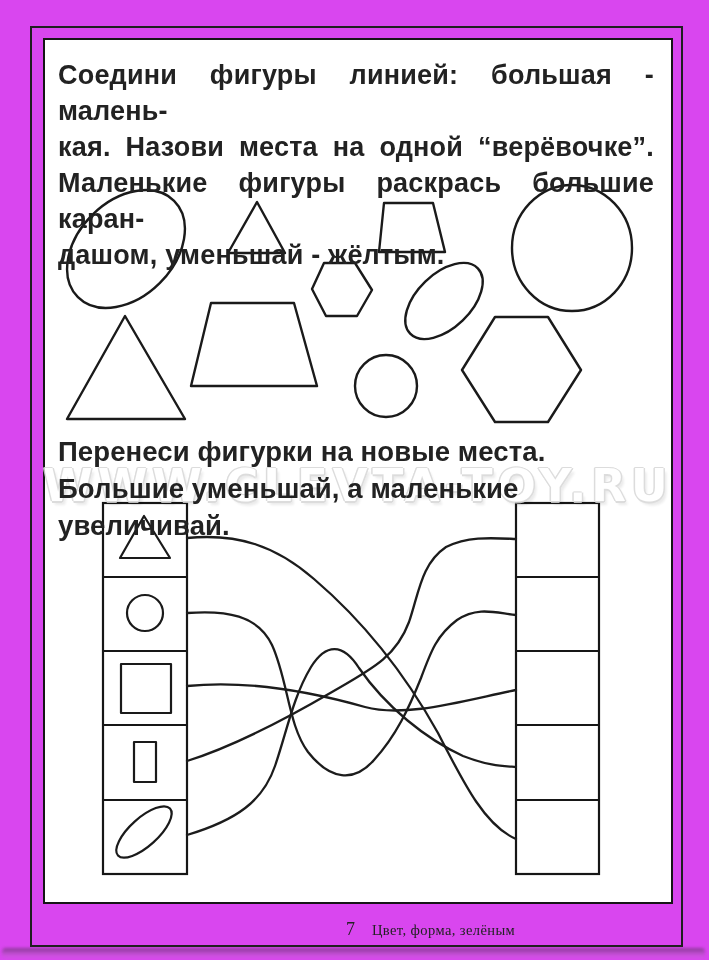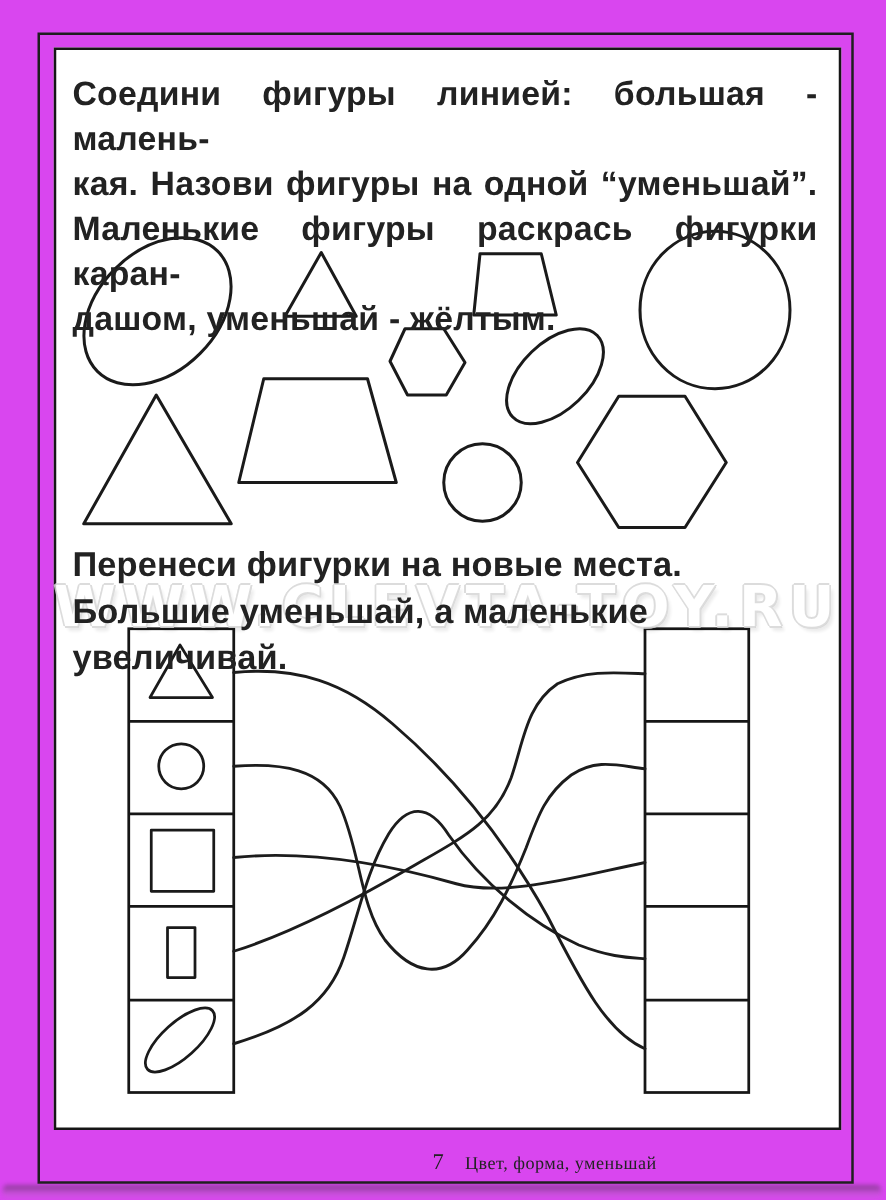--- a/index.html
+++ b/index.html
@@ -48,22 +48,22 @@
 </head>
 <body>
 
 <div class="page">
 
   <div class="outer-frame"></div>
   <div class="inner-frame"></div>
 
   <div class="task-text task1">
     <div class="jline">Соедини фигуры линией: большая - малень-</div>
-    <div class="jline">кая. Назови фигуры на одной “уменьшай”.</div>
-    <div class="jline">Маленькие фигуры раскрась фигурки каран-</div>
+    <div class="jline">кая. Назови места на одной “верёвочке”.</div>
+    <div class="jline">Маленькие фигуры раскрась большие каран-</div>
     <div class="nline">дашом, уменьшай - жёлтым.</div>
   </div>
 
   <div class="task-text task2">
     <div class="nline">Перенеси фигурки на новые места.</div>
     <div class="nline">Большие уменьшай, а маленькие увеличивай.</div>
   </div>
 
   <div class="watermark">www.clevta-toy.ru</div>
 
@@ -111,17 +111,17 @@
       <path d="M187,538 C238,533 276,546 314,579 C362,620 404,672 438,733 C466,788 486,826 516,839"></path>
       <path d="M187,613 C226,610 258,615 272,645 C288,680 288,725 308,752 C330,780 354,783 374,760 C396,736 409,708 421,678 C431,651 437,635 457,620 C478,606 496,613 516,615"></path>
       <path d="M187,686 C245,680 305,690 365,707 C405,718 462,701 516,690"></path>
       <path d="M187,761 C232,747 284,720 332,692 C372,669 396,657 409,622 C419,593 421,564 446,547 C469,536 492,538 516,539"></path>
       <path d="M187,835 C237,820 263,801 275,766 C287,731 293,697 311,667 C326,643 343,643 359,668 C386,707 426,739 463,756 C489,766 503,766 516,767"></path>
     </g>
   </svg>
 
   <div class="footer">
     <span class="num">7</span>
-    <span class="title">Цвет, форма, уменьшай</span>
+    <span class="title">Цвет, форма, зелёным</span>
   </div>
 
   <div class="scan-shadow"></div>
 </div>
 
 </body></html>

